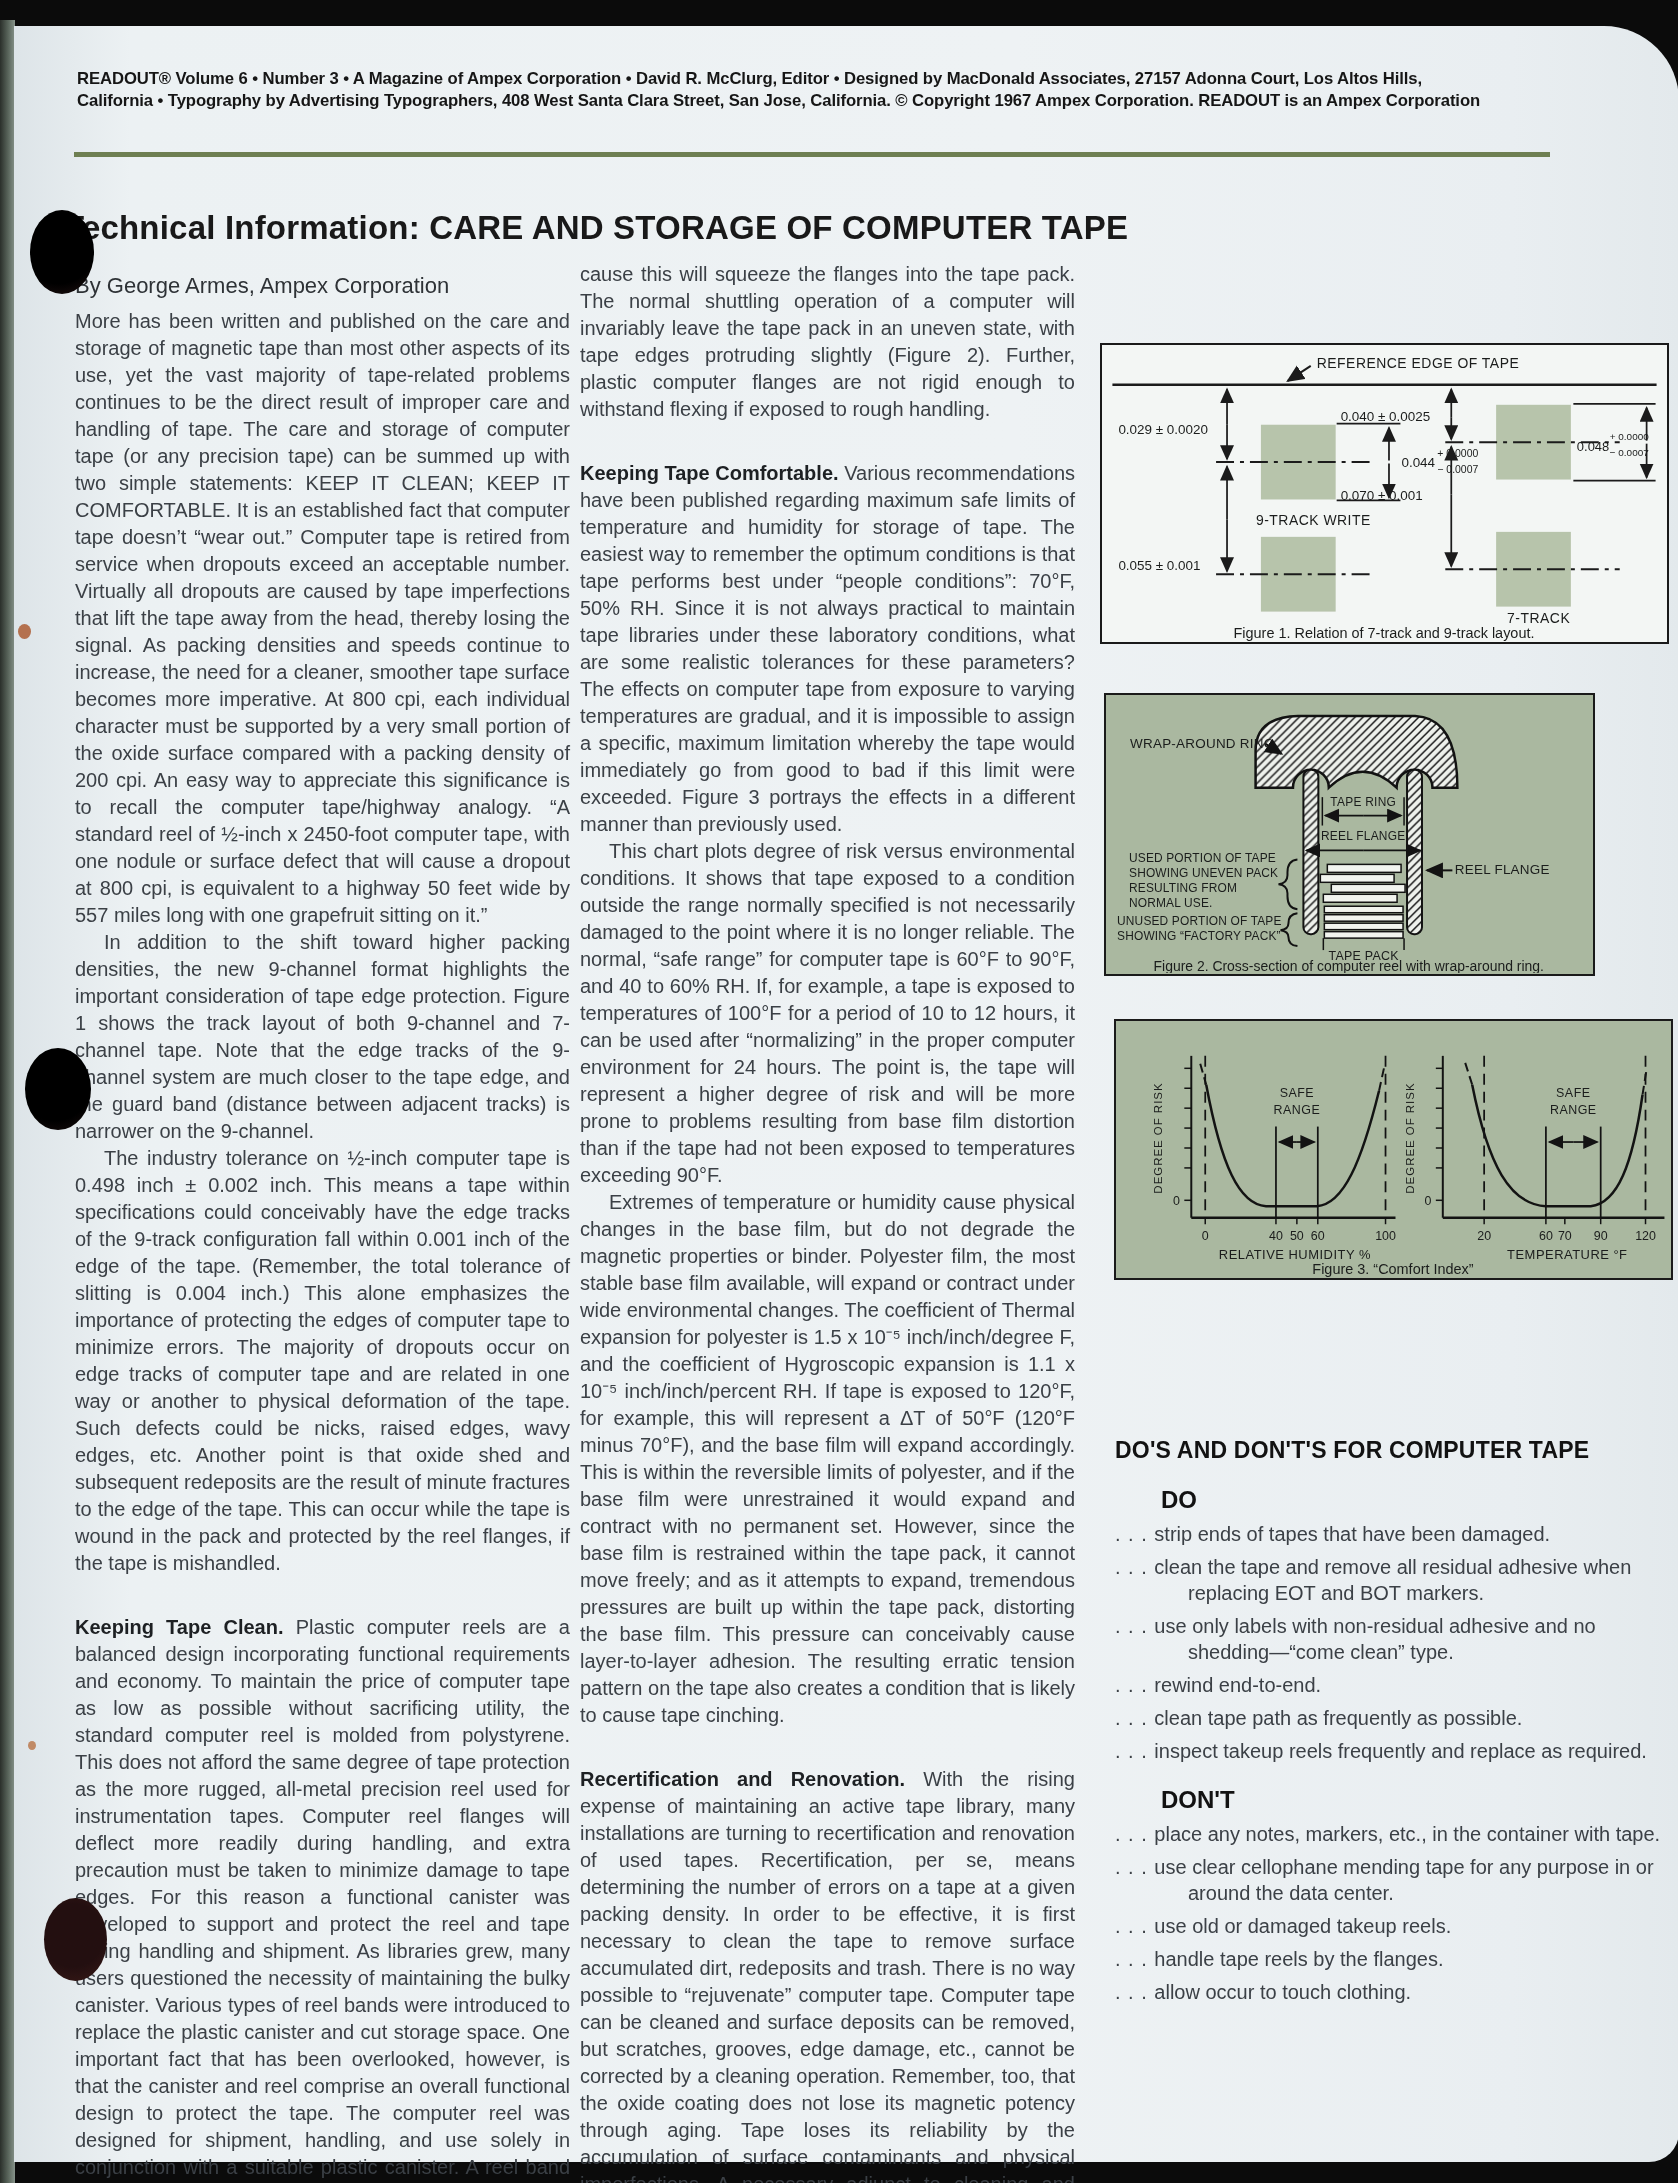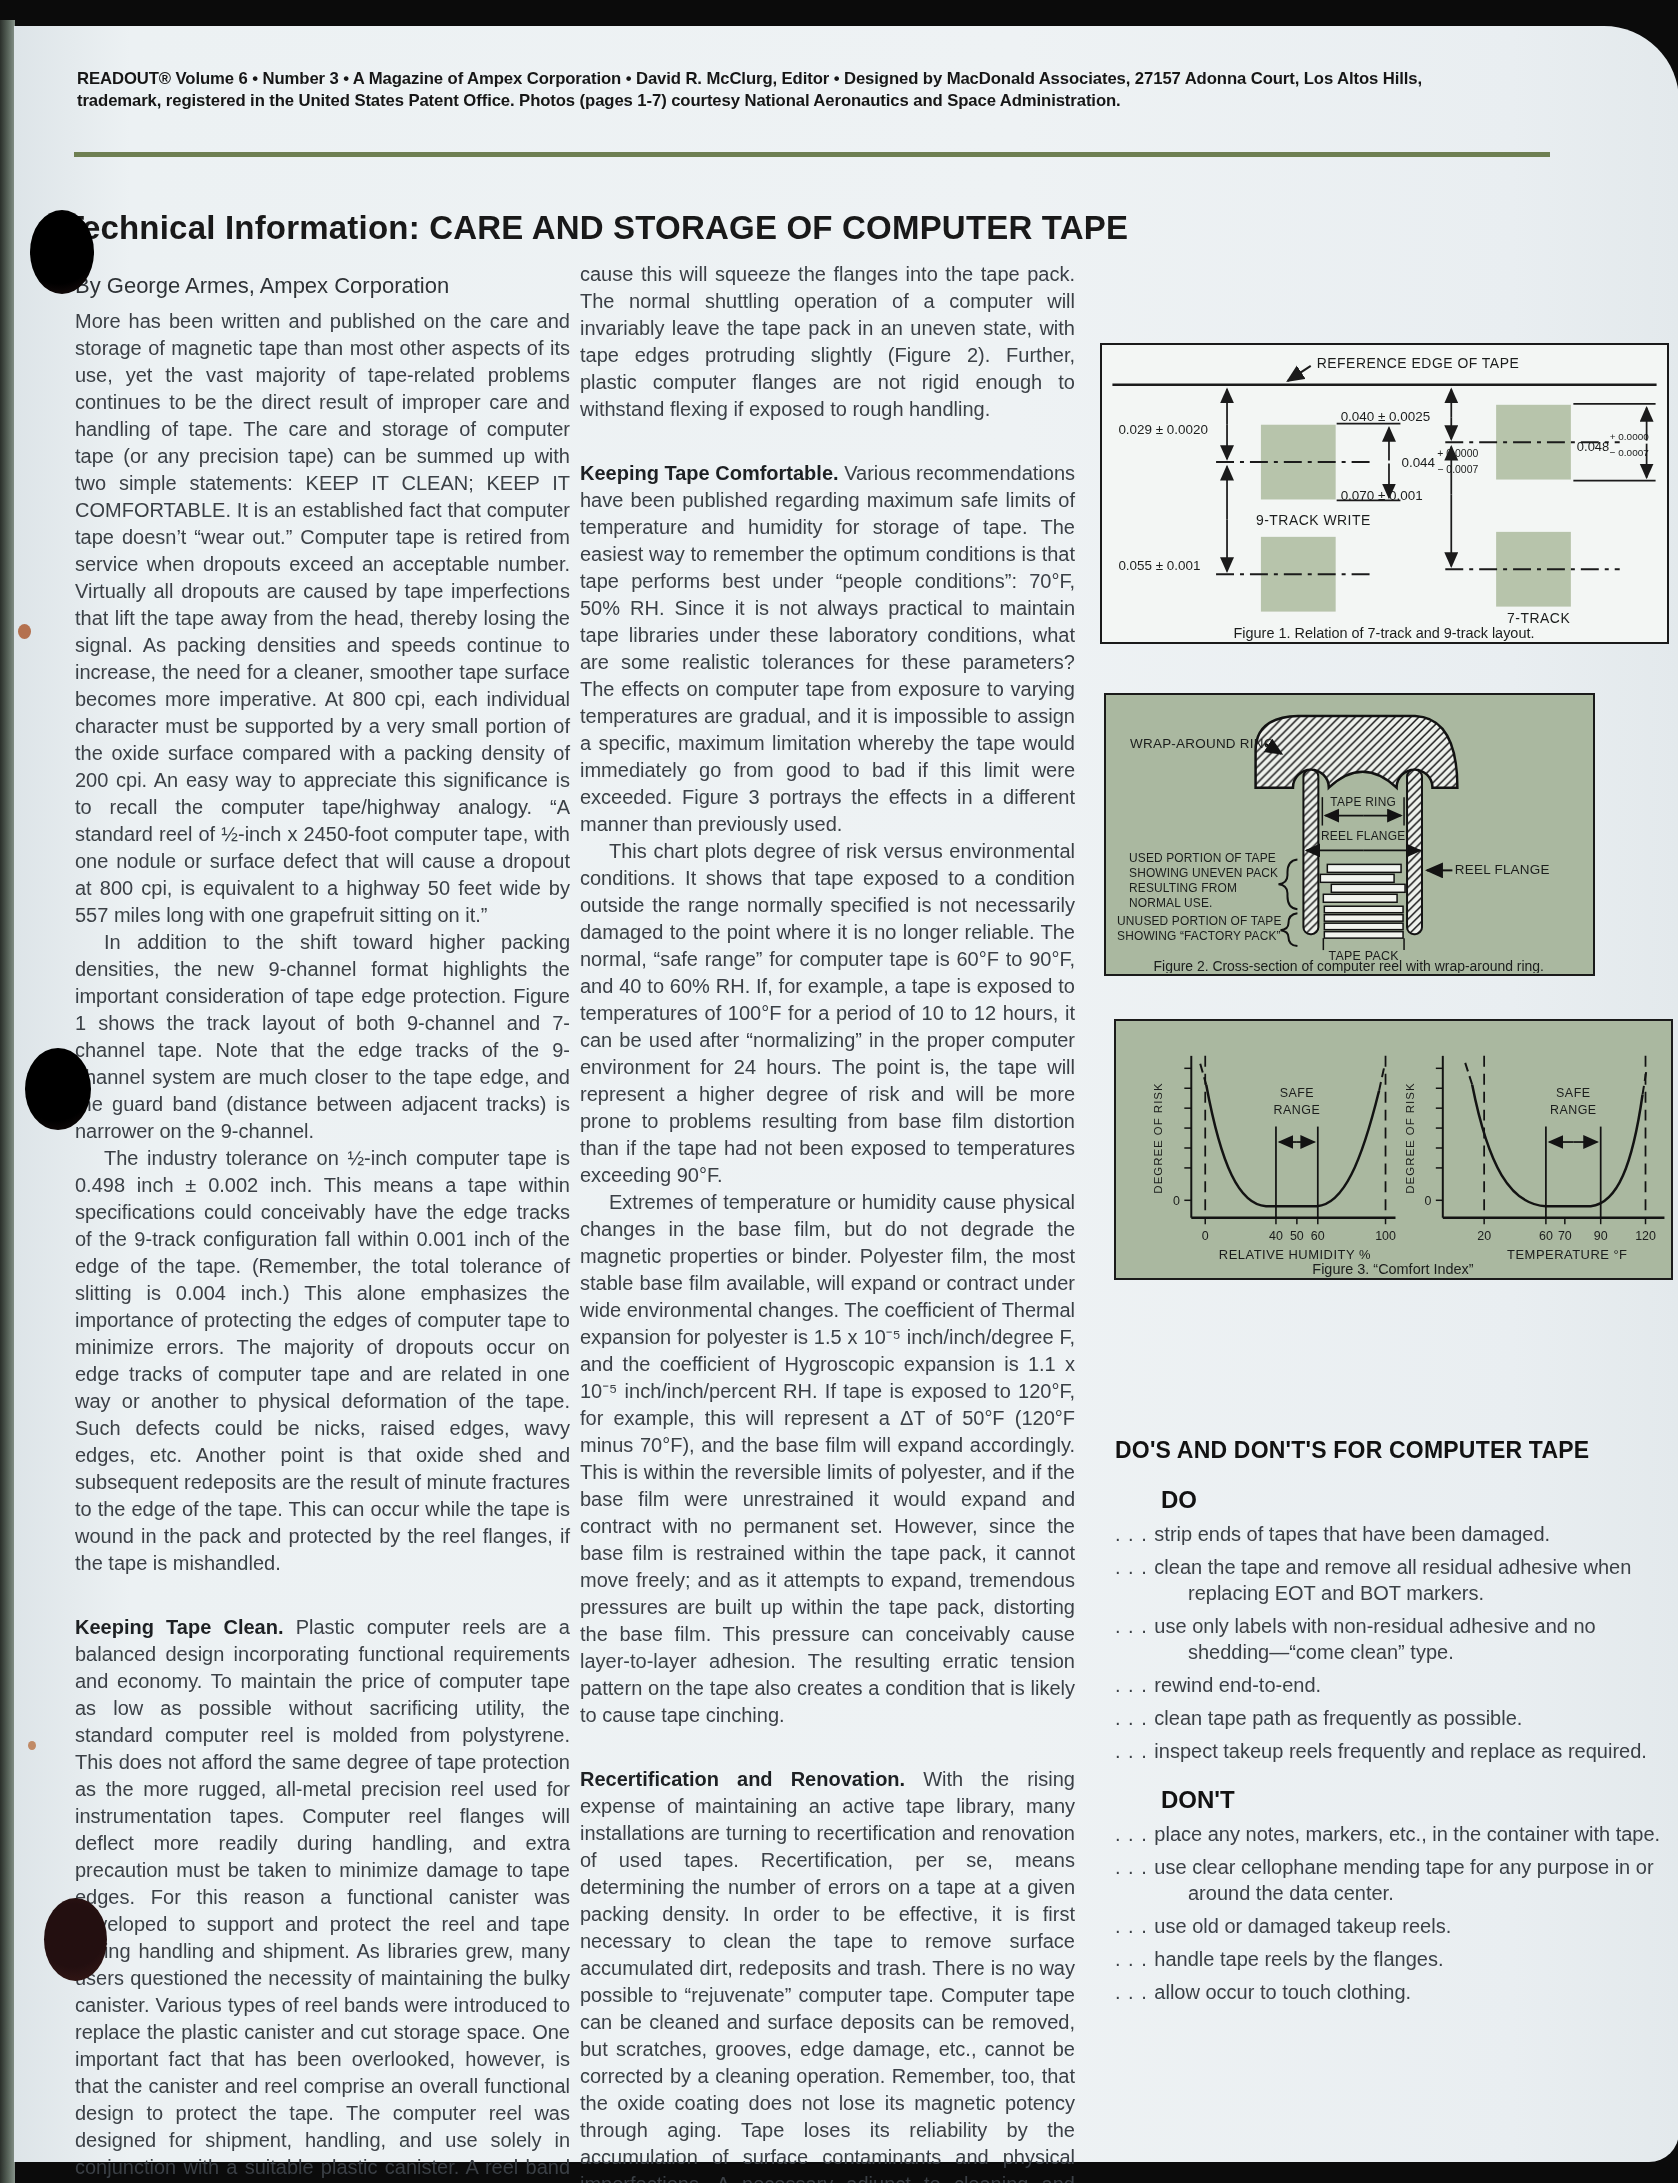--- a/index.html
+++ b/index.html
@@ -48,21 +48,21 @@
 </style>
 </head>
 <body>
 
 <div class="spine"></div>
 
 <div class="page">
 
   <div class="masthead">
     <div>READOUT® Volume 6 • Number 3 • A Magazine of Ampex Corporation • David R. McClurg, Editor • Designed by MacDonald Associates, 27157 Adonna Court, Los Altos Hills,</div>
-    <div>trademark, registered in the United States Patent Office.  Photos (pages 1-7) courtesy National Aeronautics and Space Administration.</div>
+    <div>California • Typography by Advertising Typographers, 408 West Santa Clara Street, San Jose, California. © Copyright 1967 Ampex Corporation. READOUT is an Ampex Corporation</div>
   </div>
 
   <div class="rule"></div>
 
   <h1 class="title"><span>Technical Information:</span> <span>CARE AND STORAGE OF COMPUTER TAPE</span></h1>
 
   <div class="byline">By George Armes, Ampex Corporation</div>
 
   <div class="col" id="col1">
     <p>More has been written and published on the care and storage of magnetic tape than most other aspects of its use, yet the vast majority of tape-related problems continues to be the direct result of improper care and handling of tape. The care and storage of computer tape (or any precision tape) can be summed up with two simple statements: KEEP IT CLEAN; KEEP IT COMFORTABLE. It is an established fact that computer tape doesn’t “wear out.” Computer tape is retired from service when dropouts exceed an acceptable number. Virtually all dropouts are caused by tape imperfections that lift the tape away from the head, thereby losing the signal. As packing densities and speeds continue to increase, the need for a cleaner, smoother tape surface becomes more imperative. At 800 cpi, each individual character must be supported by a very small portion of the oxide surface compared with a packing density of 200 cpi. An easy way to appreciate this significance is to recall the computer tape/highway analogy. “A standard reel of ½-inch x 2450-foot computer tape, with one nodule or surface defect that will cause a dropout at 800 cpi, is equivalent to a highway 50 feet wide by 557 miles long with one grapefruit sitting on it.”</p>

